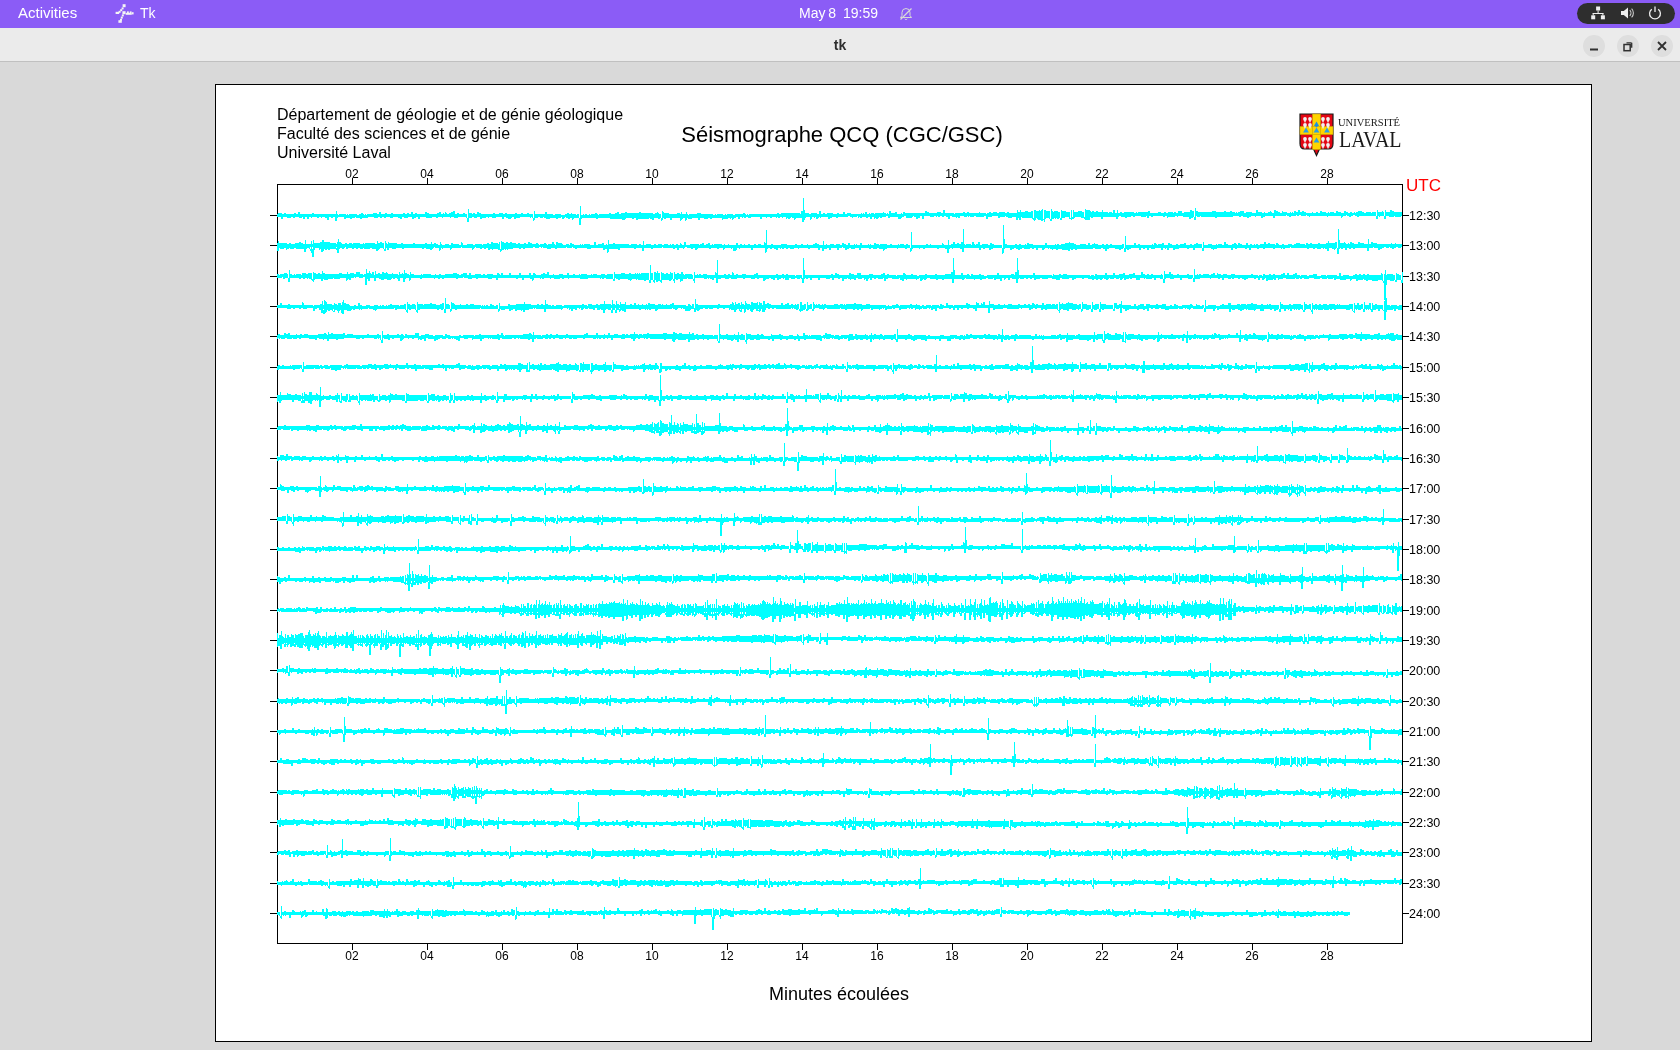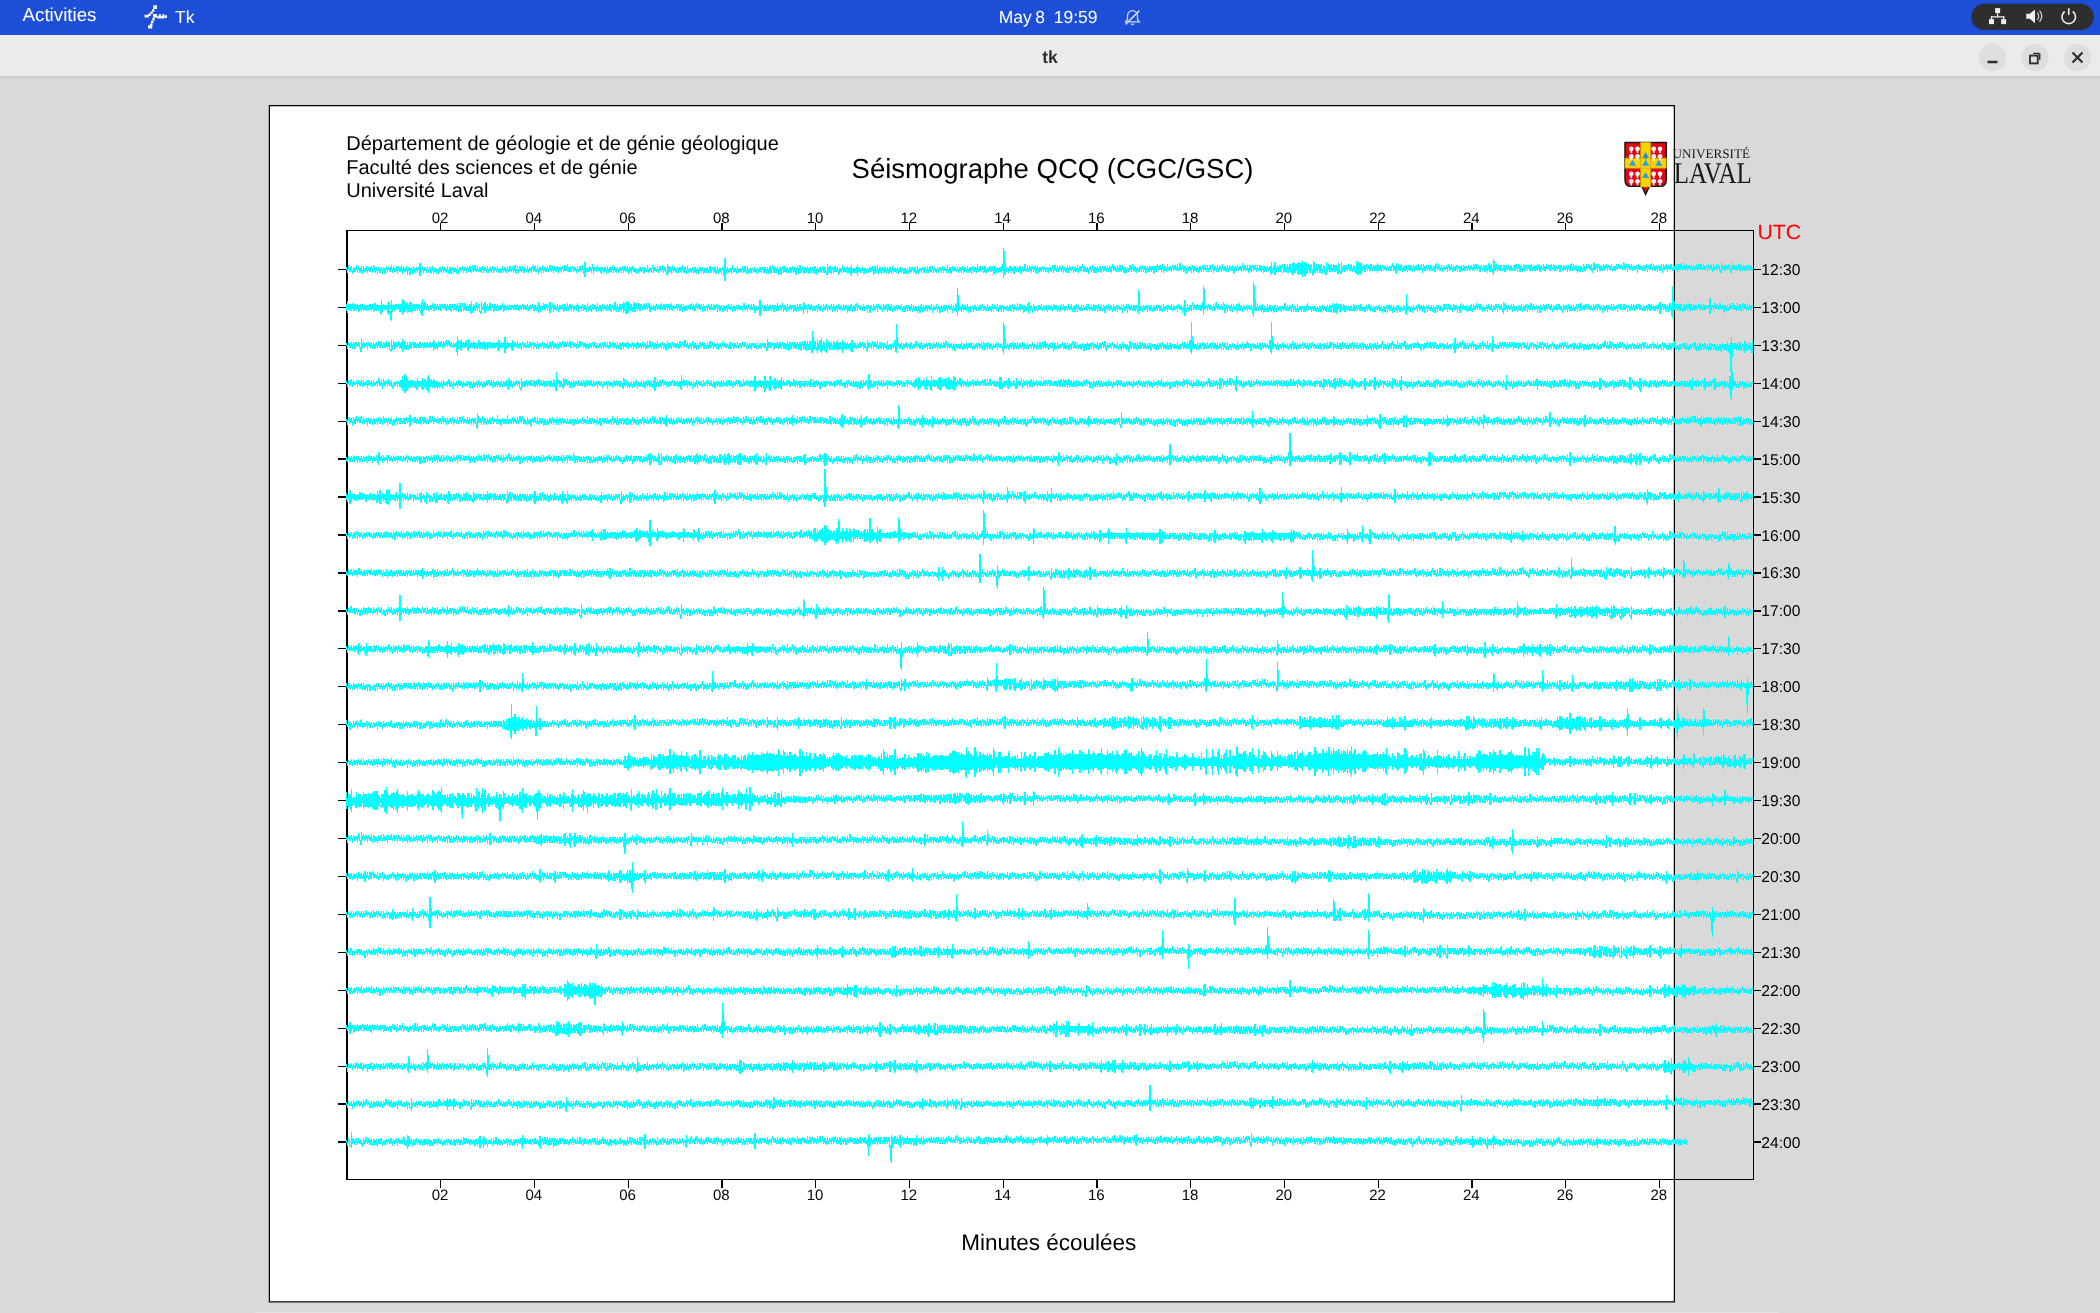--- a/index.html
+++ b/index.html
@@ -1,22 +1,22 @@
 <!DOCTYPE html>
 <html><head><meta charset="utf-8"><title>tk</title><style>
 *{margin:0;padding:0;box-sizing:border-box}
 html,body{width:1680px;height:1050px;overflow:hidden;background:#d9d9d9;font-family:"Liberation Sans",sans-serif}
-#topbar{position:absolute;left:0;top:0;width:1680px;height:28px;background:#1d4ed8;color:#fff;font-size:14px}
+#topbar{position:absolute;left:0;top:0;width:1680px;height:28px;background:#8b5cf6;color:#fff;font-size:14px}
 #topbar .act{position:absolute;left:18px;top:4px;font-size:15px}
 #topbar .tkl{position:absolute;left:140px;top:5px}
 #topbar .clock{position:absolute;left:799px;top:5px}
 #titlebar{position:absolute;left:0;top:28px;width:1680px;height:34px;background:#ebebeb;border-bottom:1px solid #c0c0c0}
 #titlebar .t{position:absolute;left:0;width:100%;text-align:center;top:9px;font-size:14px;font-weight:bold;color:#2f2f2f}
 .wbtn{position:absolute;top:7px;width:22px;height:22px;border-radius:50%;background:#dedede}
-#canvas{position:absolute;left:215px;top:84px;width:1125px;height:958px;background:#fff;border:1px solid #000}
+#canvas{position:absolute;left:215px;top:84px;width:1377px;height:958px;background:#fff;border:1px solid #000}
 </style></head>
 <body>
 <div id="topbar">
  <span class="act">Activities</span>
  <svg style="position:absolute;left:114px;top:3px" width="22" height="22" viewBox="0 0 22 22">
       <g fill="#f4f4f4">
         <rect x="8.6" y="1.2" width="3" height="3"></rect>
         <rect x="7.6" y="4.4" width="2" height="2"></rect>
         <rect x="6.2" y="6.2" width="2" height="2"></rect>
         <rect x="4.6" y="7.8" width="2" height="2"></rect>

